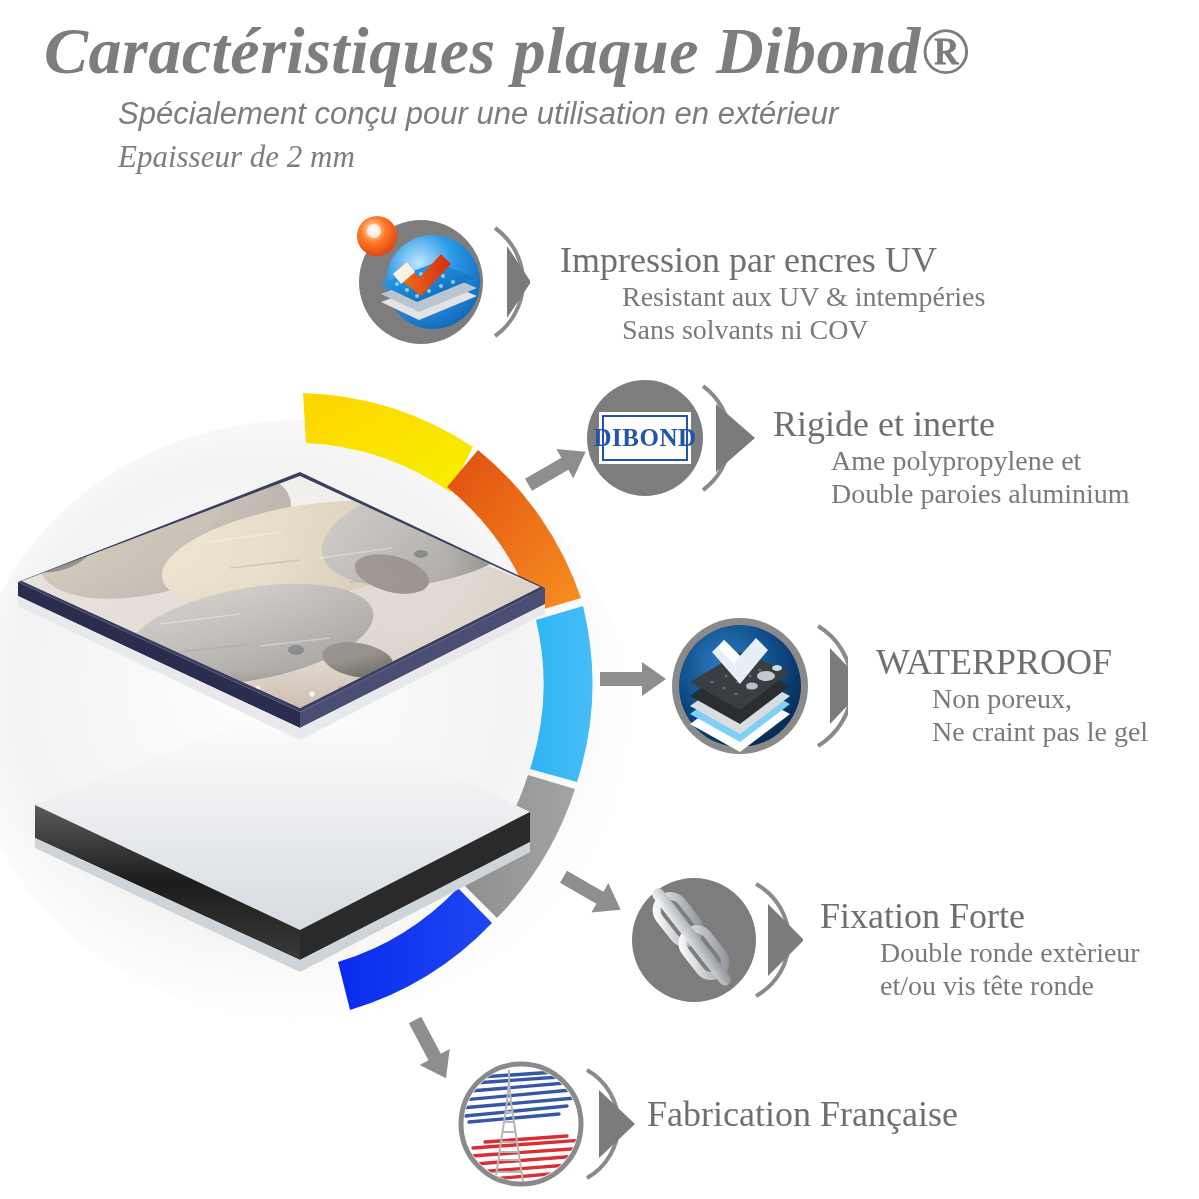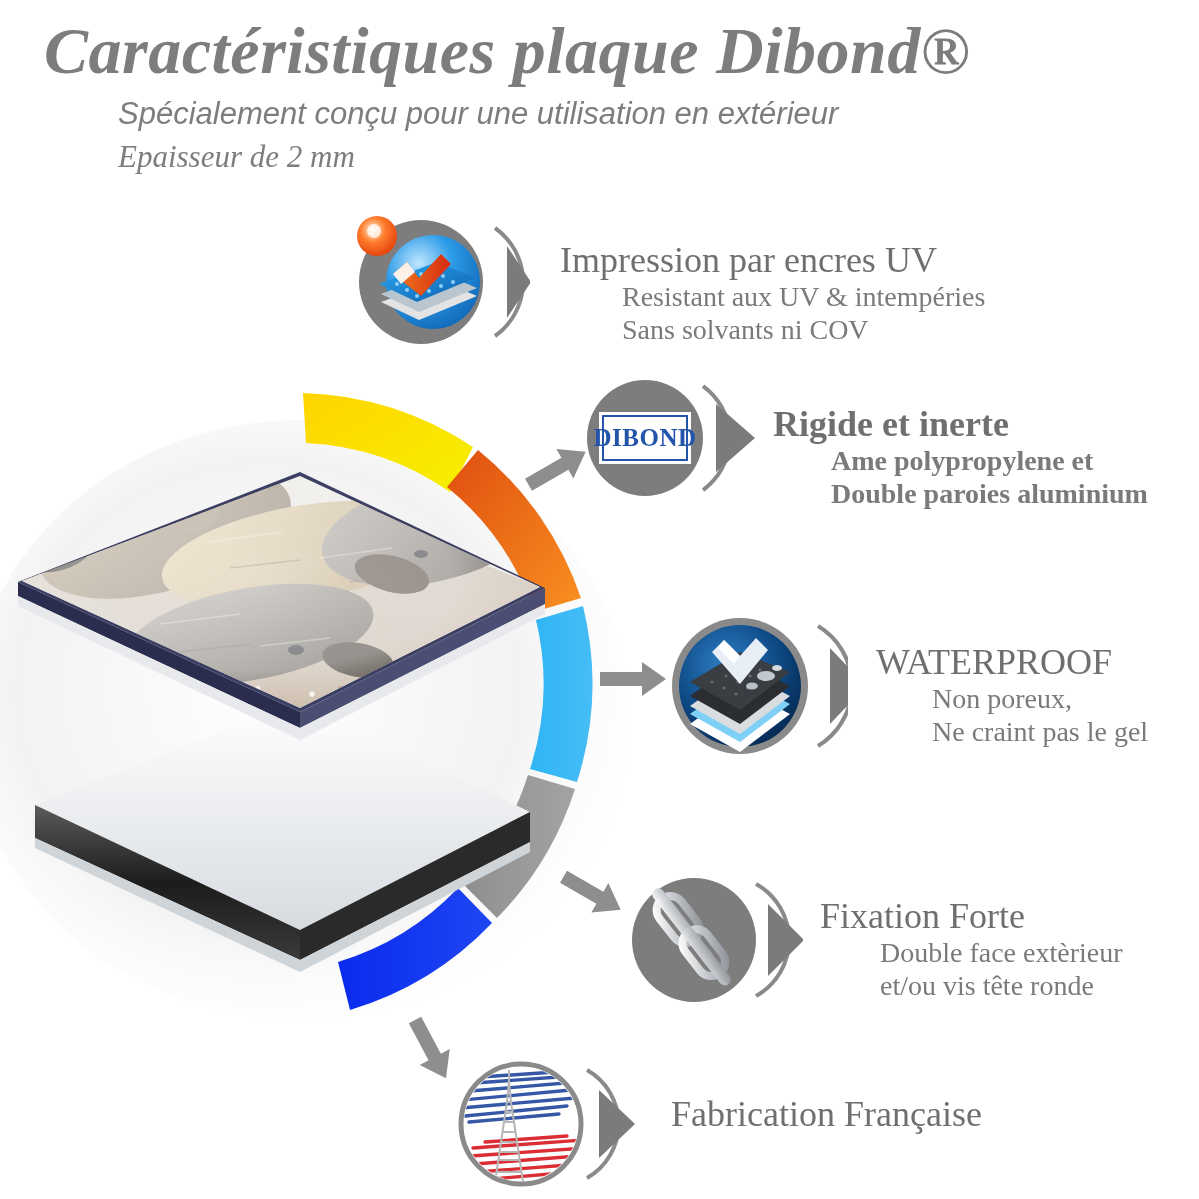--- a/index.html
+++ b/index.html
@@ -309,21 +309,21 @@
 
   <div class="feature" style="left:583px;top:378px;width:620px;height:140px;">
     <svg class="f-icon" width="175" height="125" viewBox="0 0 175 125">
       <circle cx="62" cy="60" r="58" fill="#7d7d7d"></circle>
       <rect x="16" y="34" width="92" height="52" fill="#ffffff"></rect>
       <rect x="20" y="38" width="84" height="44" fill="none" stroke="#2255AA" stroke-width="2"></rect>
       <text x="62" y="68" text-anchor="middle" font-family="Liberation Serif, serif" font-weight="700" font-size="25" fill="#2255AA" letter-spacing="0.5">DIBOND</text>
       <path d="M120,8 A 64,64 0 0 1 120,112" stroke="#8a8a8a" stroke-width="4" fill="none"></path>
       <path d="M133,26 L172,60 L133,94 Z" fill="#7b7b7b"></path>
     </svg>
-    <div class="f-text ta-left" style="left:190px;top:26px;font-weight:bold;">
+    <div class="f-text ta-left" style="left:190px;top:26px;">
       <div class="f-head">Rigide et inerte</div>
       <div class="f-sub" style="padding-left:58px;">Ame polypropylene et</div>
       <div class="f-sub" style="padding-left:58px;">Double paroies aluminium</div>
     </div>
   </div>
 
   <div class="feature" style="left:668px;top:612px;width:520px;height:160px;">
     <svg class="f-icon" width="180" height="152" viewBox="0 0 180 152">
       <defs>
         <radialGradient id="wpG" cx="0.38" cy="0.32" r="0.78">
@@ -387,21 +387,21 @@
 
         <rect x="52" y="58" width="28" height="52" rx="14" fill="none" stroke="url(#chainG)" stroke-width="8"></rect>
 
         <rect x="60" y="4" width="12" height="120" rx="6" fill="url(#chainG)" opacity="0.95"></rect>
       </g>
       <path d="M128,12 A 64,64 0 0 1 128,124" stroke="#8a8a8a" stroke-width="4" fill="none"></path>
       <path d="M140,32 L176,68 L140,104 Z" fill="#7b7b7b"></path>
     </svg>
     <div class="f-text ta-left" style="left:192px;top:24px;">
       <div class="f-head">Fixation Forte</div>
-      <div class="f-sub" style="padding-left:60px;">Double face extèrieur</div>
+      <div class="f-sub" style="padding-left:60px;">Double ronde extèrieur</div>
       <div class="f-sub" style="padding-left:60px;">et/ou vis tête ronde</div>
     </div>
   </div>
 
   <div class="feature" style="left:455px;top:1056px;width:640px;height:140px;">
     <svg class="f-icon" width="185" height="140" viewBox="0 0 185 140">
       <clipPath id="flagClip">
           <circle cx="66" cy="68" r="57"></circle>
         </clipPath>
       <circle cx="66" cy="68" r="60" fill="#ffffff" stroke="#8a8a8a" stroke-width="5"></circle>
@@ -438,17 +438,17 @@
           <path d="M44,96 L64,96"></path>
           <path d="M41,116 L67,116"></path>
           <path d="M47,76 L61,76"></path>
           <path d="M50,56 L58,56"></path>
         </g>
       </g>
       <path d="M132,14 A 62,62 0 0 1 132,122" stroke="#8a8a8a" stroke-width="4" fill="none"></path>
       <path d="M144,34 L180,68 L144,102 Z" fill="#7b7b7b"></path>
     </svg>
     <div class="f-text ta-left" style="left:192px;top:38px;">
-      <div class="f-head" style="font-size:36px;margin-left:24px;">Fabrication Française</div>
+      <div class="f-head" style="font-size:36px;">Fabrication Française</div>
     </div>
   </div>
 
 </div>
 
 </body></html>

